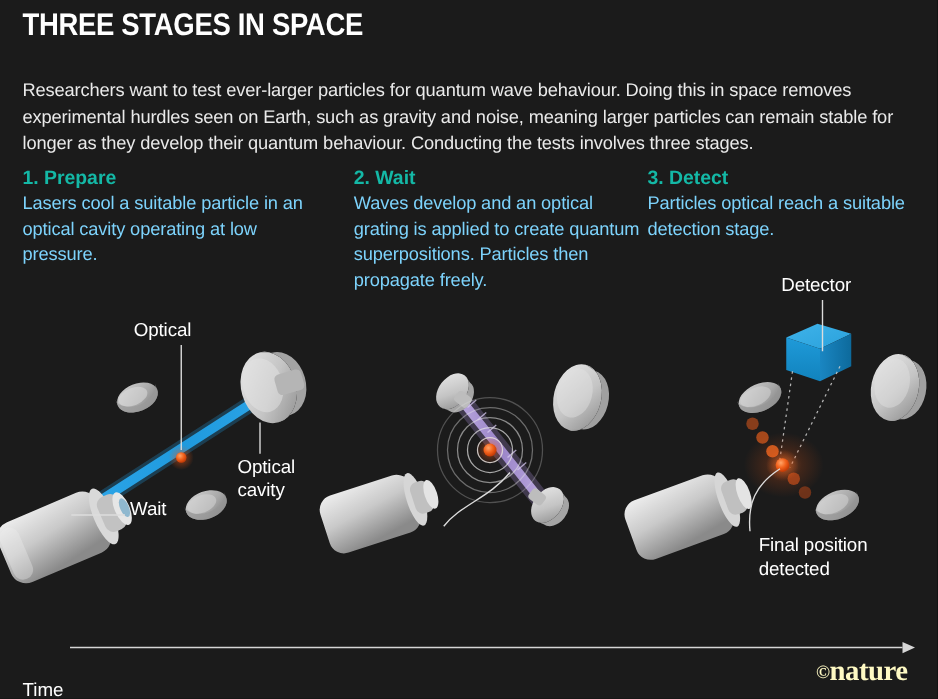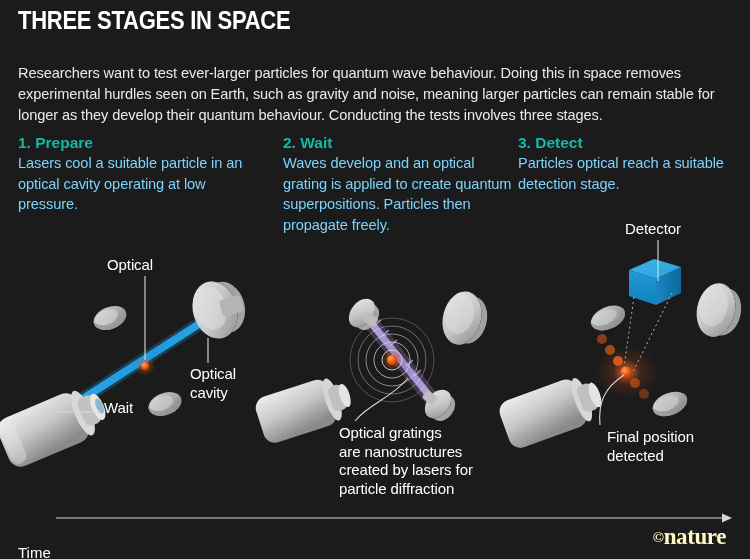--- a/index.html
+++ b/index.html
@@ -315,24 +315,20 @@
     <g>
       <line x1="56" y1="518" x2="722" y2="518" stroke="#d6d6d6" stroke-width="1.2"></line>
       <polygon points="722,513.5 732,518 722,522.5" fill="#d6d6d6"></polygon>
     </g>
   </svg>
 
   <div class="callout cap-particle">Optical</div>
   <div class="callout cap-optical">Optical
 cavity</div>
   <div class="callout cap-laser">Wait</div>
-  <div class="callout cap-grating">Optical gratings
-are nanostructures
-created by lasers for
-particle diffraction</div>
   <div class="callout cap-detector">Detector</div>
   <div class="callout cap-final">Final position
 detected</div>
 
   <div class="time-label">Time</div>
 
   <div class="logo"><span class="c">©</span><span>nature</span></div>
 
 </div>
 

